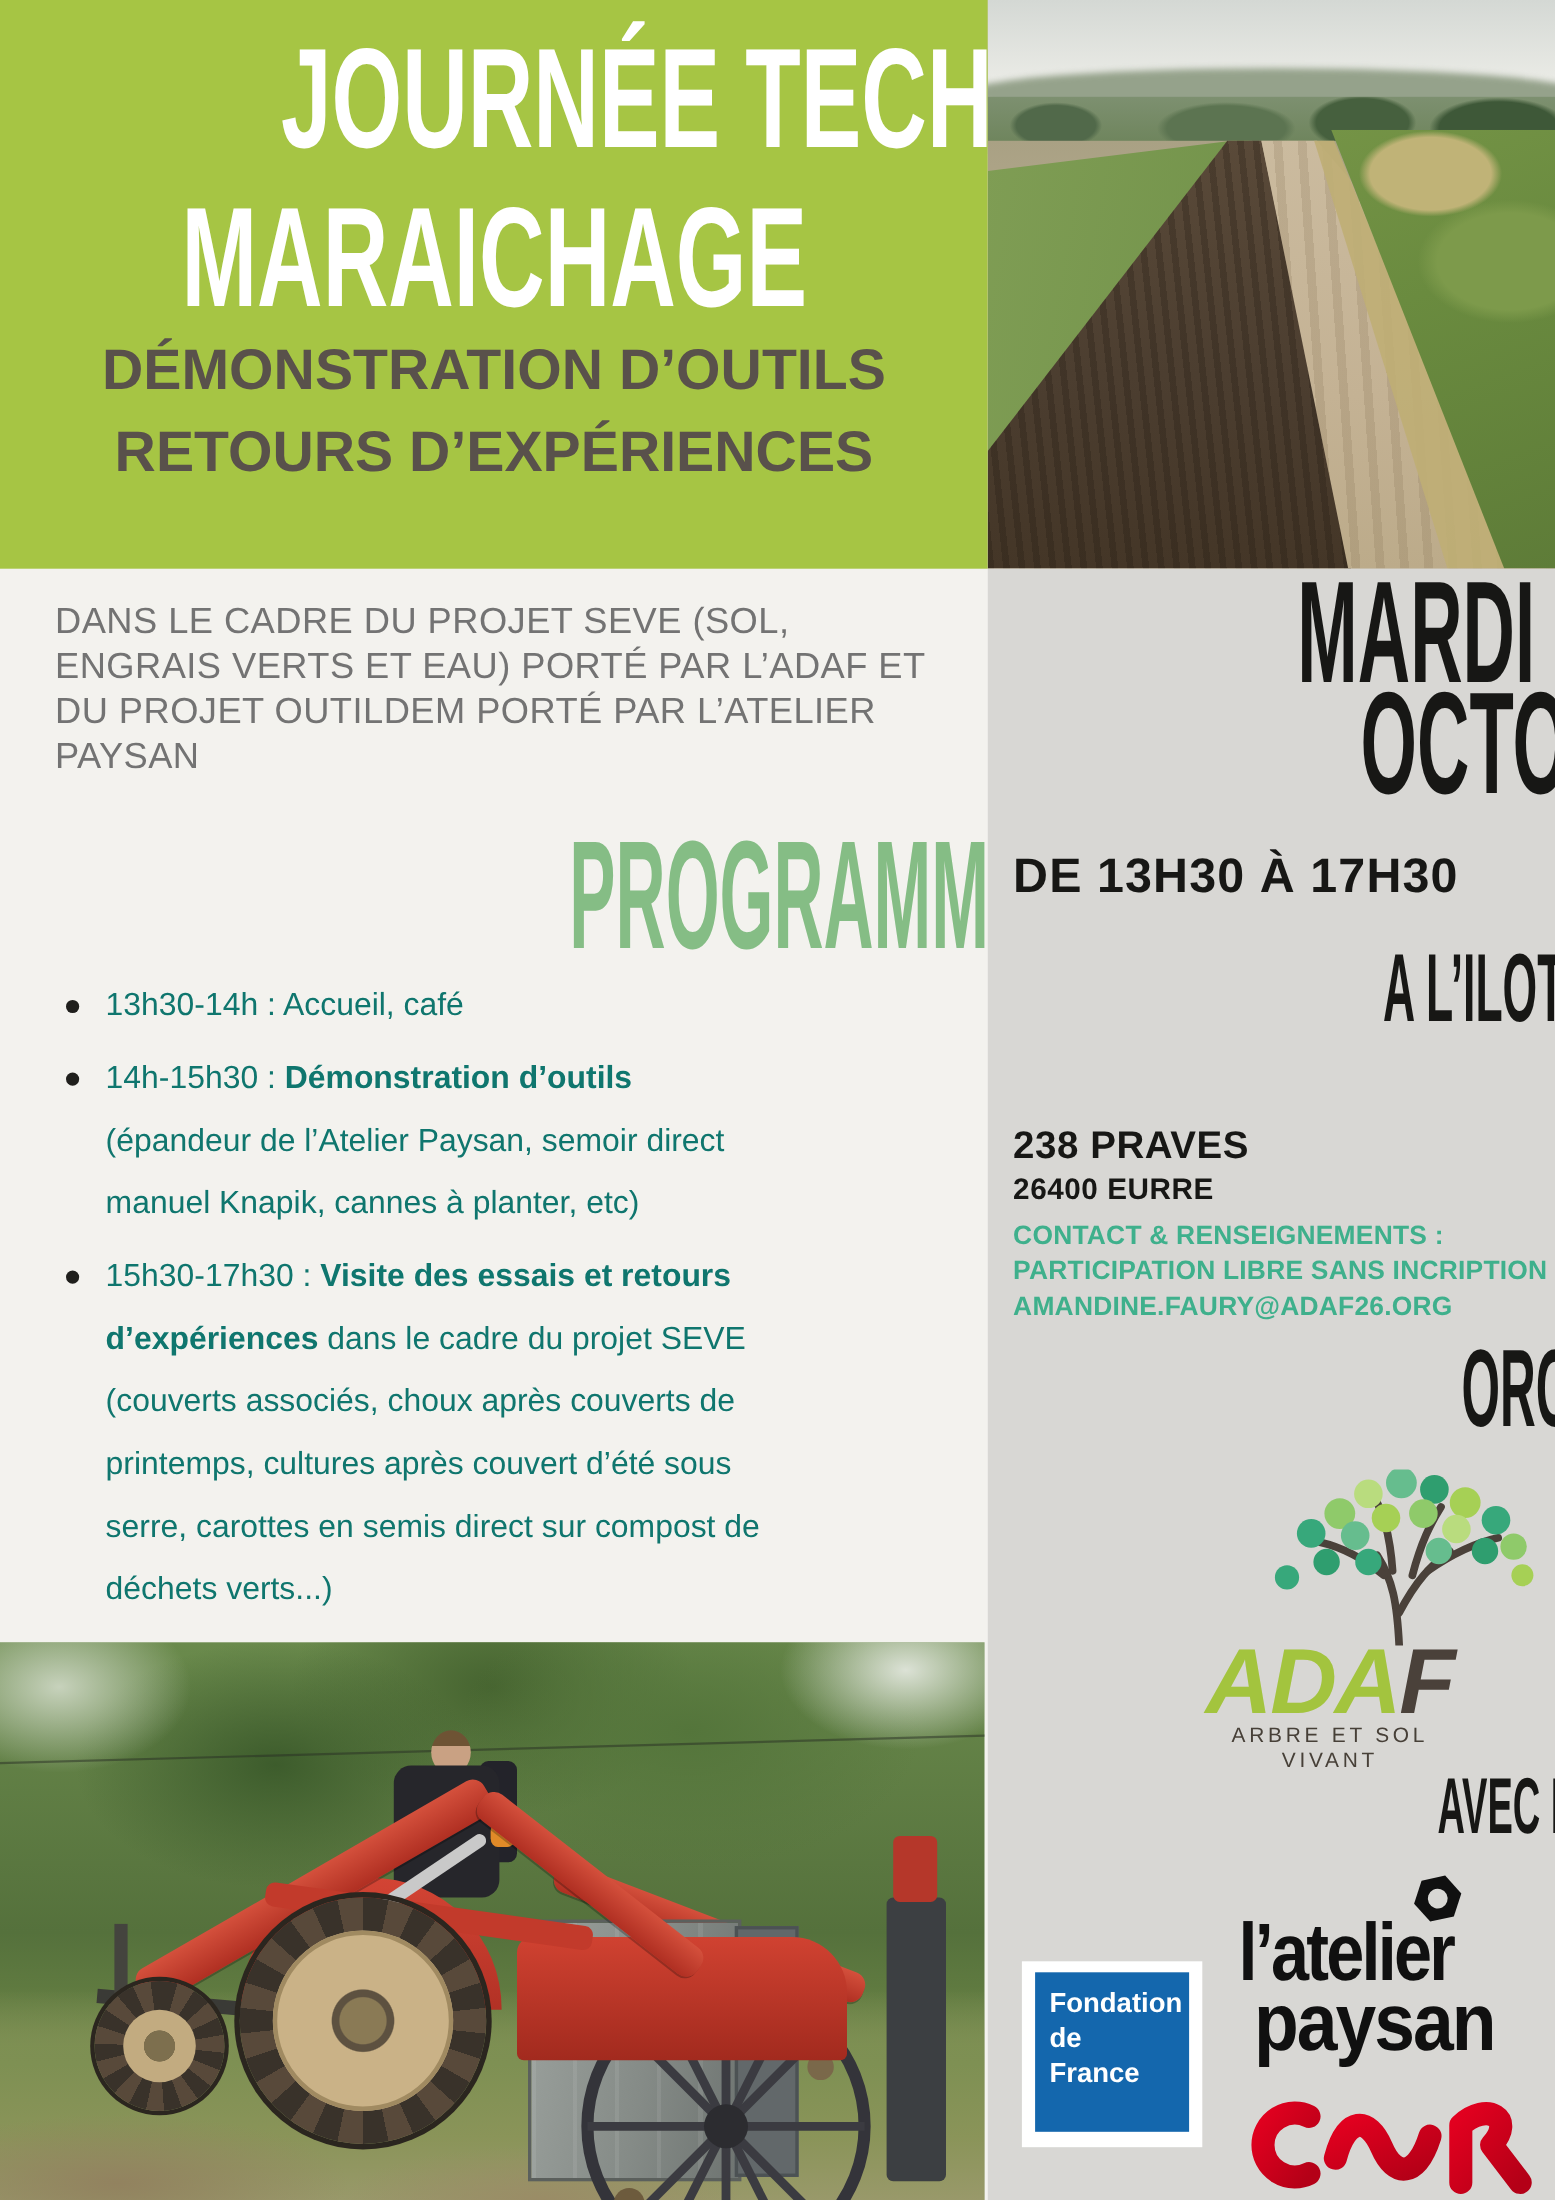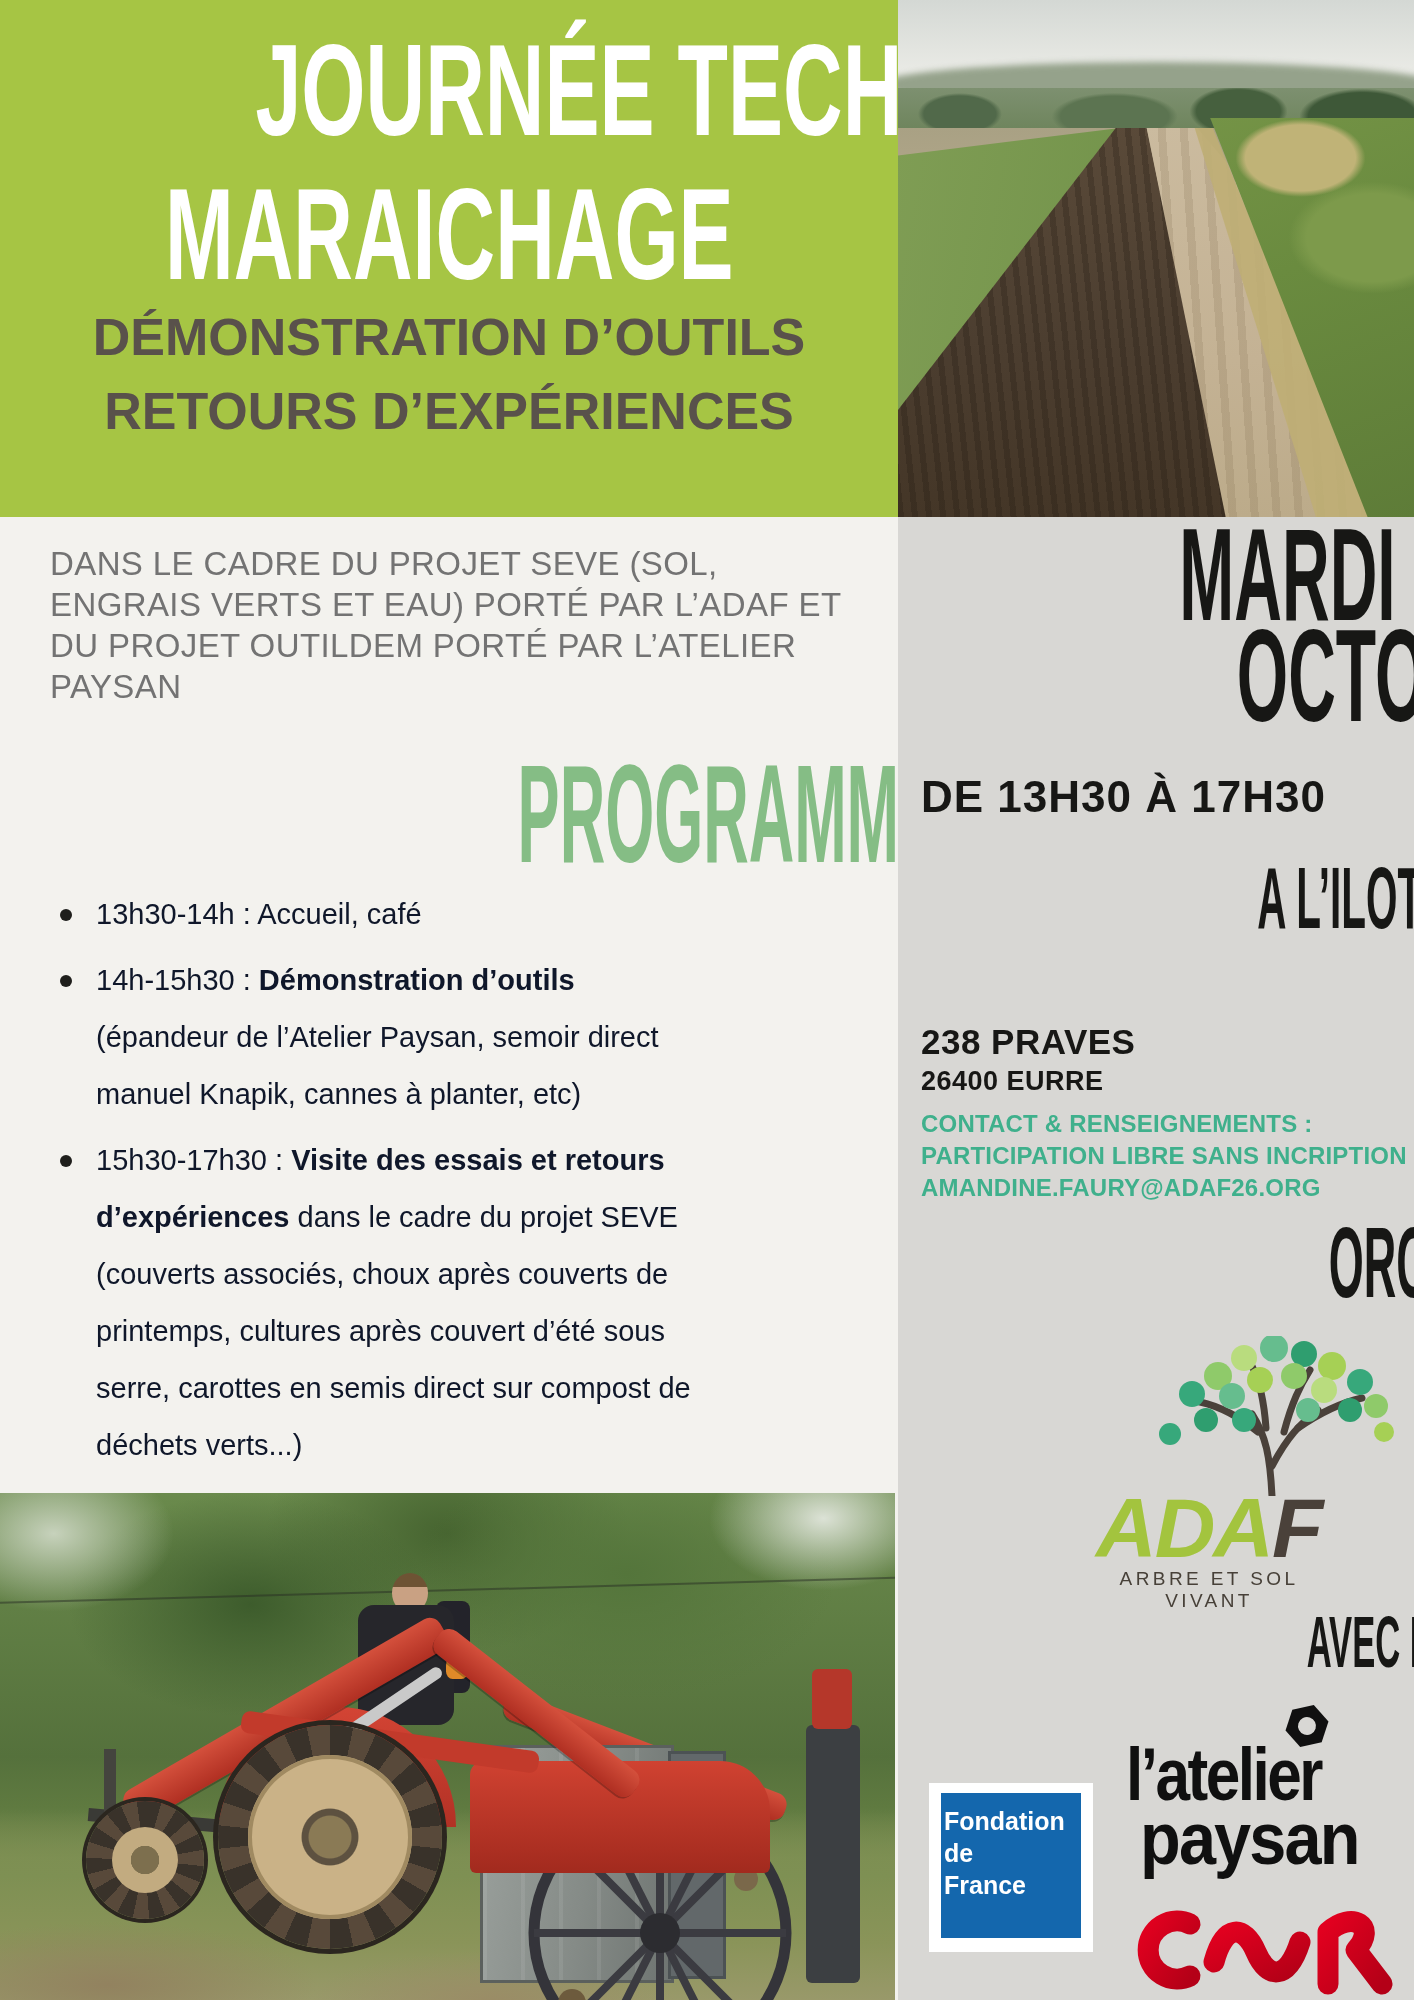--- a/index.html
+++ b/index.html
@@ -52,21 +52,21 @@
             linear-gradient(160deg,#7a984a 0%,#6a8b3f 50%,#5e7c38 100%);
            clip-path:polygon(60.5% 0%,100% 0%,100% 100%,91% 100%);}
 
   
   .intro{left:34px;top:543px;width:800px;font-size:33px;line-height:41px;
          color:#737373;letter-spacing:.4px;margin-left:16px;}
   .programme-heading{left:0;top:744px;width:668px;text-align:right;
          color:#85bd85;font-weight:700;font-size:140px;line-height:140px;white-space:nowrap;}
   .programme-heading span{display:inline-block;transform:scaleX(.45);transform-origin:100% 50%;}
   .programme-list{left:58px;top:886px;width:636px;list-style:none;margin:0;padding:0;
-         font-size:29px;line-height:57px;color:#0f172a;}
+         font-size:29px;line-height:57px;color:#0f766e;}
   .programme-list li{position:relative;padding-left:38px;margin-bottom:9px;}
   .dot{position:absolute;left:2px;top:23px;width:12px;height:12px;border-radius:50%;background:#1f1f1c;}
   .seg-b{font-weight:700;}
 
   
   .col-right-bg{left:898px;top:517px;width:516px;height:1483px;background:#d8d7d4;}
   .rline{color:#171715;font-weight:700;white-space:nowrap;}
   .date-block{left:908px;top:524px;width:496px;text-align:right;}
   .date-block .dline{height:101px;font-size:132px;line-height:101px;}
   .date-block .dline span{display:inline-block;transform:scaleX(.5);transform-origin:100% 78%;}
@@ -99,21 +99,21 @@
   .atelier1{left:1126px;top:1740px;font-size:74px;font-weight:800;letter-spacing:-3px;
             color:#101010;line-height:70px;white-space:nowrap;
             transform:scaleX(.84);transform-origin:0 50%;}
   .atelier2{left:1140px;top:1804px;font-size:74px;font-weight:800;letter-spacing:-2px;
             color:#101010;line-height:70px;white-space:nowrap;
             transform:scaleX(.9);transform-origin:0 50%;}
 
   
   .fdf-card{left:929px;top:1783px;width:164px;height:169px;background:#ffffff;}
   .fdf-blue{position:absolute;left:12px;top:10px;width:140px;height:145px;background:#1467ad;}
-  .fdf-text{position:absolute;left:3px;top:12px;color:#ffffff;font-weight:700;
+  .fdf-text{position:absolute;left:13px;top:12px;color:#ffffff;font-weight:700;
             font-size:25px;line-height:32px;}
 
   
   .cnr-logo{left:1128px;top:1906px;width:266px;height:90px;}
 
   
   .photo-tractor{left:0;top:1493px;width:895px;height:507px;overflow:hidden;
     background:
      radial-gradient(200px 130px at 6% 8%,#c7d2bc 0%,rgba(199,210,188,0) 60%),
      radial-gradient(190px 120px at 92% 5%,#dce2d6 0%,rgba(220,226,214,0) 60%),

